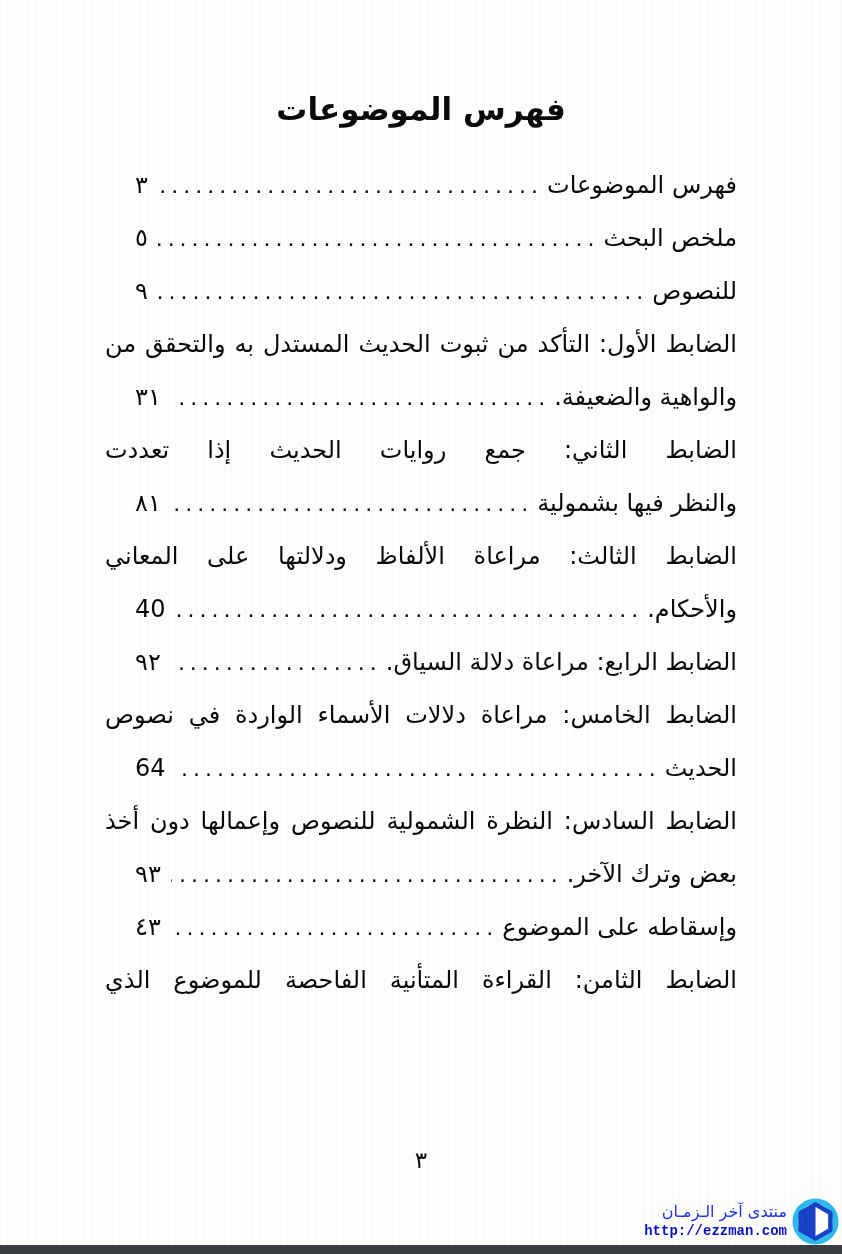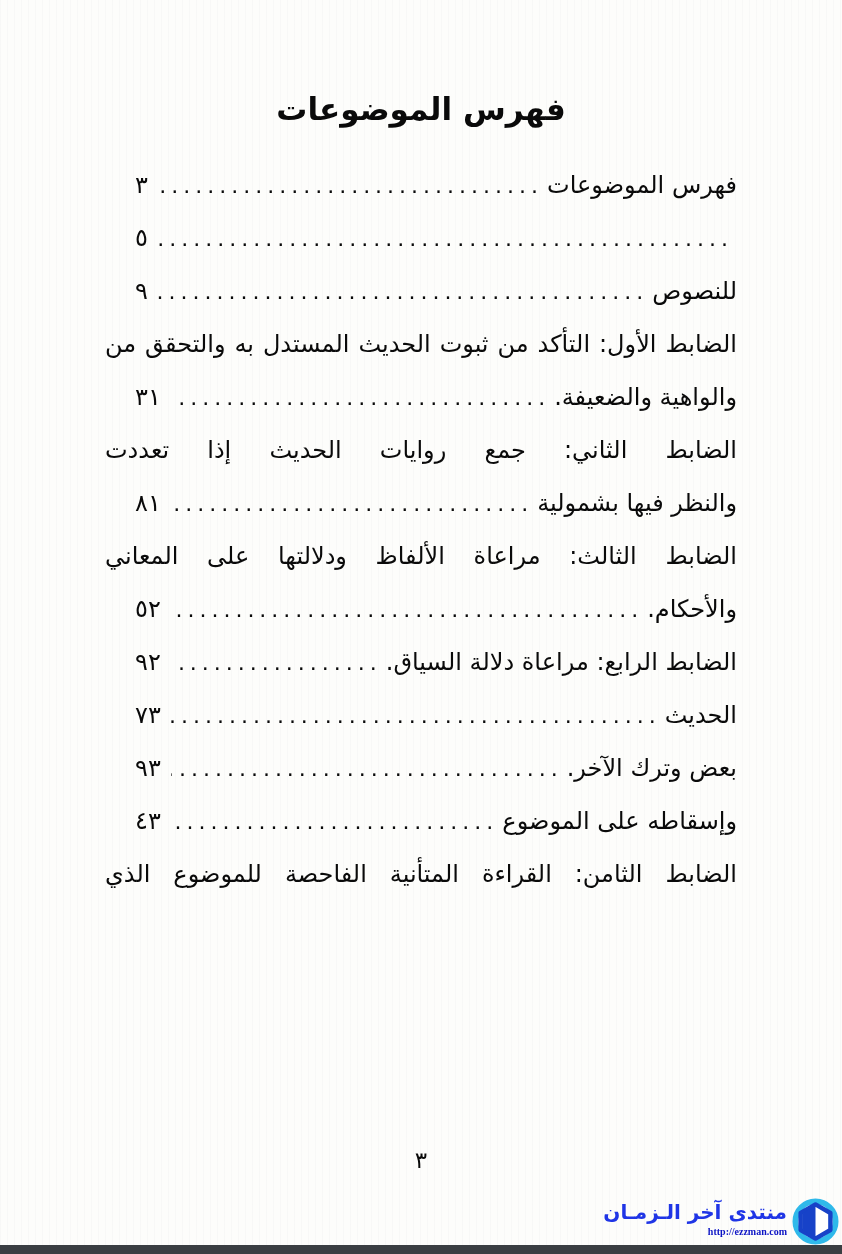--- a/index.html
+++ b/index.html
@@ -78,29 +78,29 @@
     position: absolute;
     top: 1198px;
     right: 3px;
     display: flex;
     direction: ltr;
     align-items: center;
     gap: 5px;
   }
   .wm-text { text-align: right; }
   .wm-name {
-    font-size: 20px;
-    font-weight: bold;
+    font-size: 16px;
+    font-weight: normal;
     color: var(--c-name-blue, #1f35e6);
     line-height: 20px;
     direction: rtl;
   }
   .wm-url {
-    font-family: Liberation Serif, serif;
-    font-size: 10px;
+    font-family: Liberation Mono, monospace;
+    font-size: 14px;
     font-weight: bold;
     color: var(--c-url-blue, #0b13c4);
     line-height: 19px;
     direction: ltr;
   }
   .wm-logo { width: 47px; height: 47px; }
   .logo-ring { fill: #ffffff; stroke: var(--c-logo-ring, #2fb9ea); stroke-width: 6; }
   .logo-hex  { fill: #ffffff; stroke: var(--c-logo-hex, #1742c8); stroke-width: 4.5; stroke-linejoin: round; }
   .logo-half { fill: var(--c-logo-hex, #1742c8); }
   .bottom-bar {
@@ -120,20 +120,21 @@
   <div class="toc" id="toc">
       <div class="toc-entry">
         <div class="line leader">
           <span class="txt">فهرس الموضوعات</span>
           <span class="dots"></span>
           <span class="num">٣</span>
         </div>
       </div>
       <div class="toc-entry">
         <div class="line leader">
+          <span class="txt">ملخص البحث</span>
           <span class="dots"></span>
           <span class="num">٥</span>
         </div>
       </div>
       <div class="toc-entry">
         <div class="line leader">
           <span class="txt">للنصوص </span>
           <span class="dots"></span>
           <span class="num">٩</span>
         </div>
@@ -152,38 +153,40 @@
           <span class="txt">والنظر فيها بشمولية </span>
           <span class="dots"></span>
           <span class="num">٨١</span>
         </div>
       </div>
       <div class="toc-entry">
         <div class="line just">الضابط الثالث: مراعاة الألفاظ ودلالتها على المعاني</div>
         <div class="line leader">
           <span class="txt">والأحكام. </span>
           <span class="dots"></span>
-          <span class="num">٥٢</span>
+          <span class="num">40</span>
         </div>
       </div>
       <div class="toc-entry">
         <div class="line leader">
           <span class="txt">الضابط الرابع: مراعاة دلالة السياق. </span>
           <span class="dots"></span>
           <span class="num">٩٢</span>
         </div>
       </div>
       <div class="toc-entry">
+        <div class="line just">الضابط الخامس: مراعاة دلالات الأسماء الواردة في نصوص</div>
         <div class="line leader">
           <span class="txt">الحديث</span>
           <span class="dots"></span>
-          <span class="num">٧٣</span>
-        </div>
-      </div>
-      <div class="toc-entry">
+          <span class="num">64</span>
+        </div>
+      </div>
+      <div class="toc-entry">
+        <div class="line just">الضابط السادس: النظرة الشمولية للنصوص وإعمالها دون أخذ</div>
         <div class="line leader">
           <span class="txt">بعض وترك الآخر. </span>
           <span class="dots"></span>
           <span class="num">٩٣</span>
         </div>
       </div>
       <div class="toc-entry">
         <div class="line leader">
           <span class="txt">وإسقاطه على الموضوع</span>
           <span class="dots"></span>

